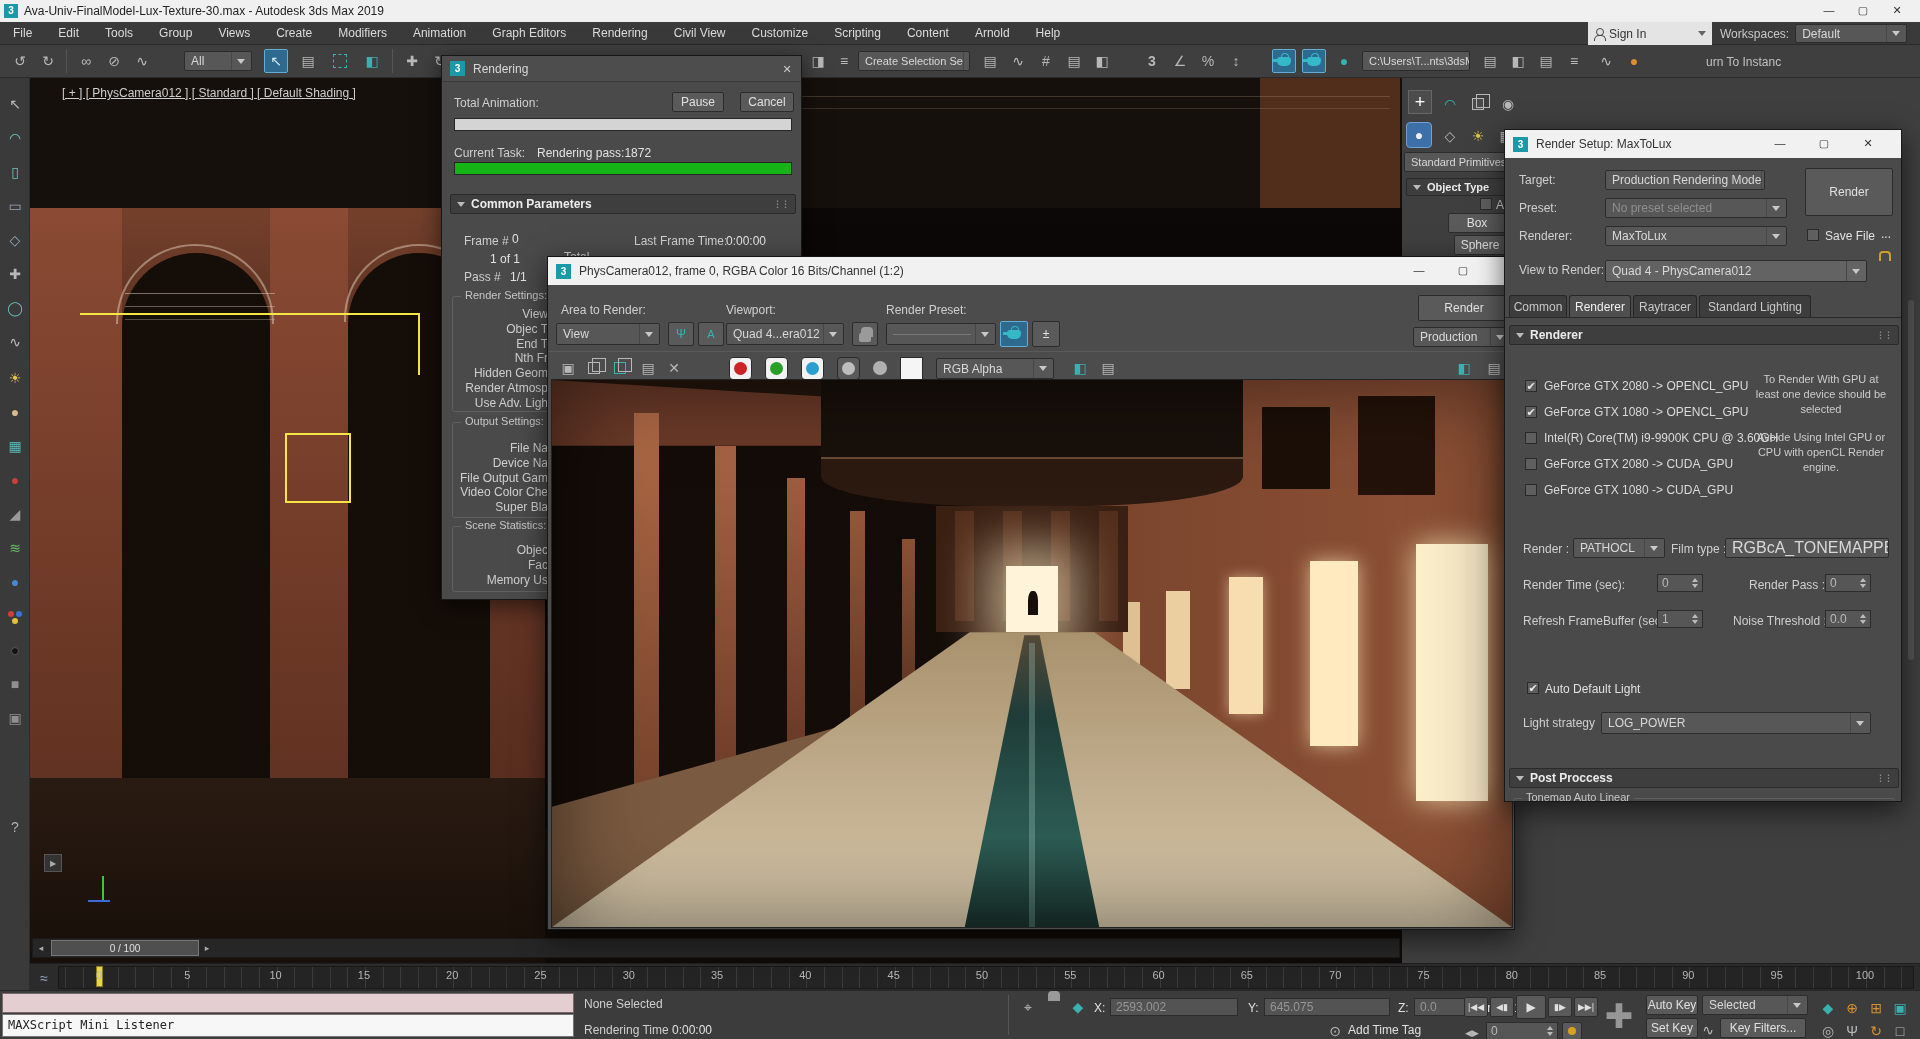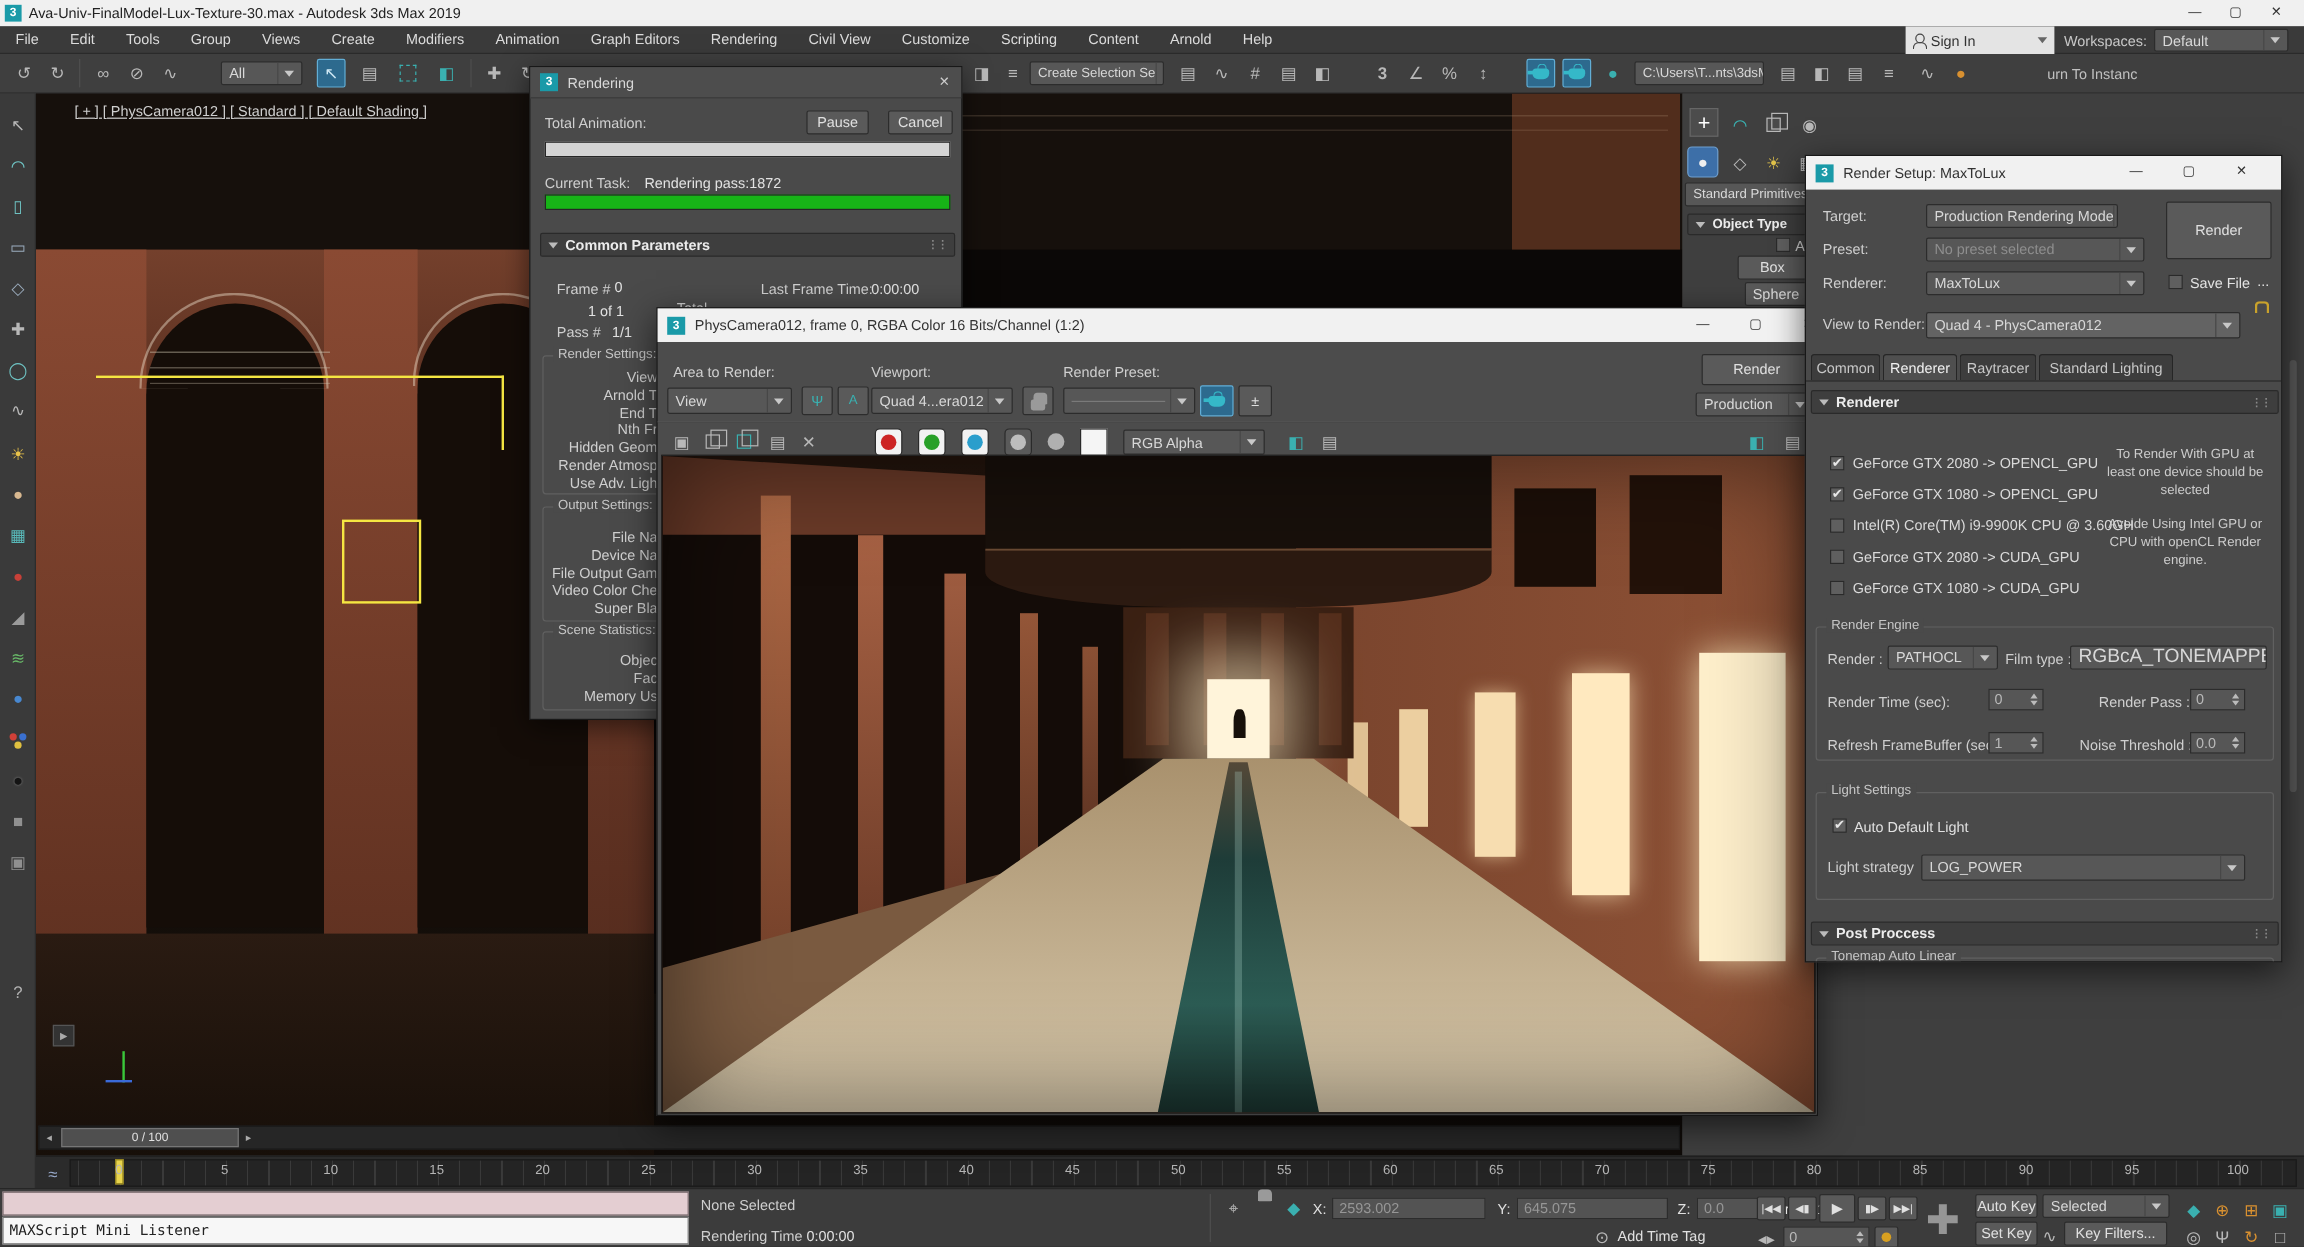--- a/index.html
+++ b/index.html
@@ -488,21 +488,21 @@
     <span class="lbl" style="left:122px;top:194px">Total</span>
     <span class="lbl" style="left:22px;top:214px">Pass #</span>
     <span class="val" style="left:68px;top:214px">1/1</span>
 
     <div class="grp" style="left:10px;top:240px;width:340px;height:116px">
       <span class="gt">Render Settings:</span>
     </div>
     <div class="trunc-rows" style="left:12px;top:251px;width:94px">
 
     <div>View</div>
-        <div>Arnold T</div>
+        <div>Objec T</div>
         <div>End T</div>
         <div>Nth Fr</div>
         <div>Hidden Geom</div>
         <div>Render Atmosp</div>
         <div>Use Adv. Ligh</div>
       </div>
 
     <div class="grp" style="left:10px;top:366px;width:340px;height:96px">
       <span class="gt">Output Settings:</span>
     </div>
@@ -731,23 +731,20 @@
         <div class="dev-row" style="top: 353px;">
         <span class="cb">
             <i></i>
           </span>
         <span class="dl">GeForce GTX 1080 -&gt; CUDA_GPU</span>
       </div>
       </div>
     <div class="note" style="left:246px;top:242px;width:140px">To Render With GPU at least one device should be selected</div>
     <div class="note" style="left:246px;top:300px;width:140px">Avoide Using Intel GPU or CPU with openCL Render engine.</div>
 
-    <div class="grp" style="left:8px;top:392px;width:382px;height:112px">
-      <span class="gt">Render Engine</span>
-    </div>
     <span class="lbl" style="left:18px;top:412px">Render :</span>
     <span class="dd" style="position:absolute;left:68px;top:408px;width:92px;height:20px">
       <span>PATHOCL</span>
         <span class="arw">
           <i></i>
         </span>
     </span>
     <span class="lbl" style="left:166px;top:412px">Film type :</span>
     <span class="dd" style="position:absolute;left:220px;top:408px;width:164px;height:20px;font-size:16px">
       <span>RGBcA_TONEMAPPED</span>
@@ -781,23 +778,20 @@
     </span>
     <span class="lbl" style="left:228px;top:484px">Noise Threshold :</span>
     <span class="spin" style="position:absolute;left:320px;top:480px;width:46px;height:18px">
       <span>0.0</span>
         <span class="ud">
           <i class="u"></i>
           <i class="d"></i>
         </span>
     </span>
 
-    <div class="grp" style="left:8px;top:530px;width:382px;height:90px">
-      <span class="gt">Light Settings</span>
-    </div>
     <span class="cb" style="position:absolute;left:22px;top:552px">
         <i>✔</i>
       </span>
     <span class="lbl" style="left:40px;top:552px;color:#e0e0e0">Auto Default Light</span>
     <span class="lbl" style="left:18px;top:586px">Light strategy</span>
     <span class="dd" style="position:absolute;left:96px;top:582px;width:270px;height:22px">
       <span>LOG_POWER</span>
         <span class="arw">
           <i></i>
         </span>

